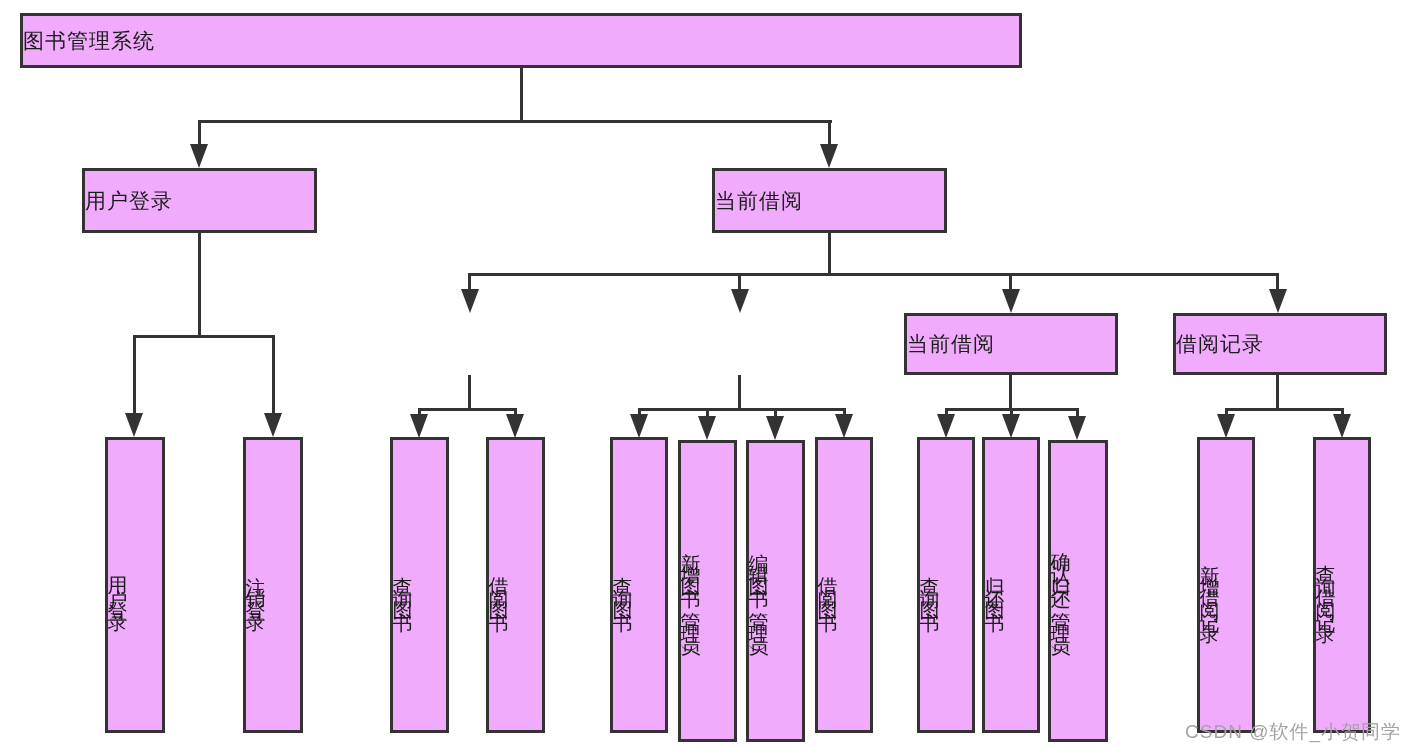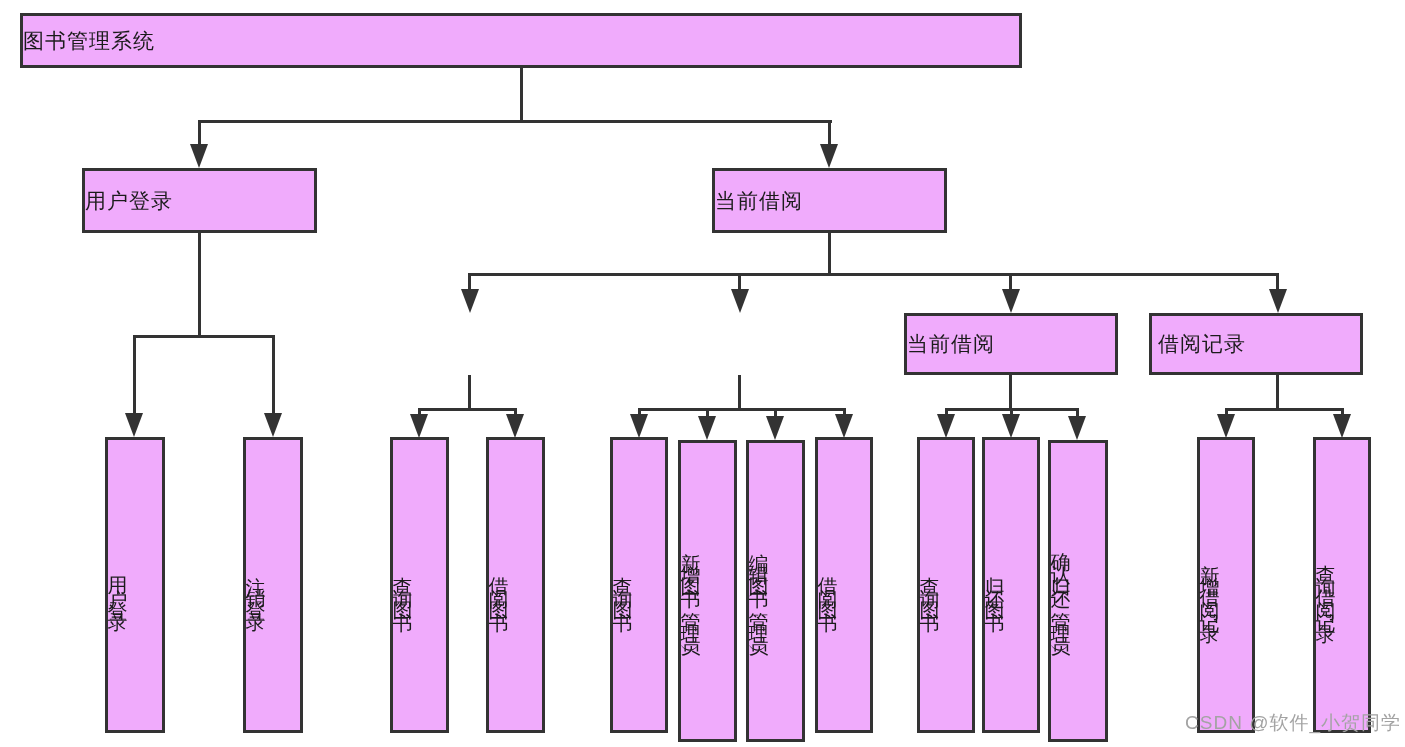--- a/index.html
+++ b/index.html
@@ -39,21 +39,21 @@
   .hl{position:absolute;height:3px;background:var(--line);}
   .vl{position:absolute;width:3px;background:var(--line);}
   .arr{
     position:absolute;width:0;height:0;
     border-left:9px solid transparent;
     border-right:9px solid transparent;
     border-top:24px solid var(--line);
   }
   .watermark{
     position:absolute;
-    right:4px;bottom:11px;
+    right:4px;bottom:2px;
     font-size:19px;
     color:var(--wm);
     letter-spacing:1px;
     white-space:nowrap;
     margin-top:36px;
   }
 </style>
 </head>
 <body>
 
@@ -70,21 +70,21 @@
   <div class="node" style="left:712px;top:168px;width:235px;height:65px;">
     <span>当前借阅</span>
   </div>
 
 
 
   <div class="node" style="left:904px;top:313px;width:214px;height:62px;">
     <span>当前借阅</span>
   </div>
 
-  <div class="node" style="left:1149px;top:313px;width:214px;height:62px;padding-left:6px;">
+  <div class="node" style="left:1173px;top:313px;width:214px;height:62px;">
     <span>借阅记录</span>
   </div>
 
   <div class="node vert" style="left:105px;top:437px;width:60px;height:296px;">
     <span>用户登录</span>
   </div>
 
   <div class="node vert" style="left:243px;top:437px;width:60px;height:296px;">
     <span>注销登录</span>
   </div>

